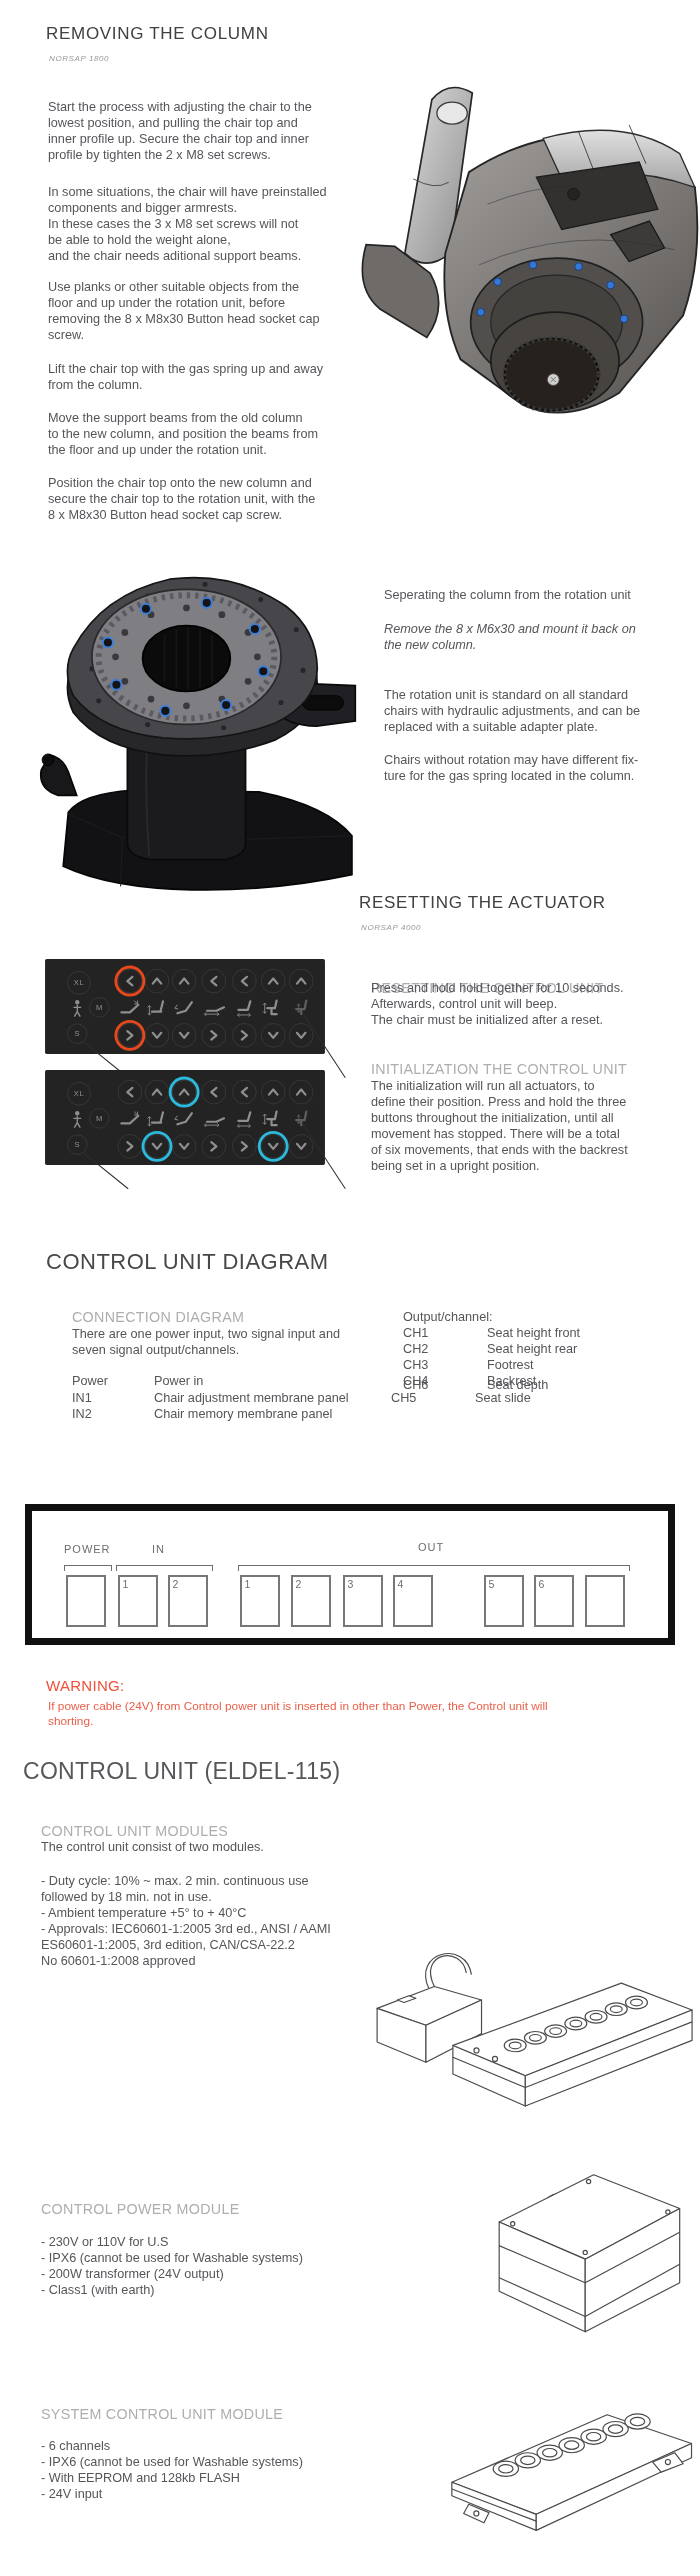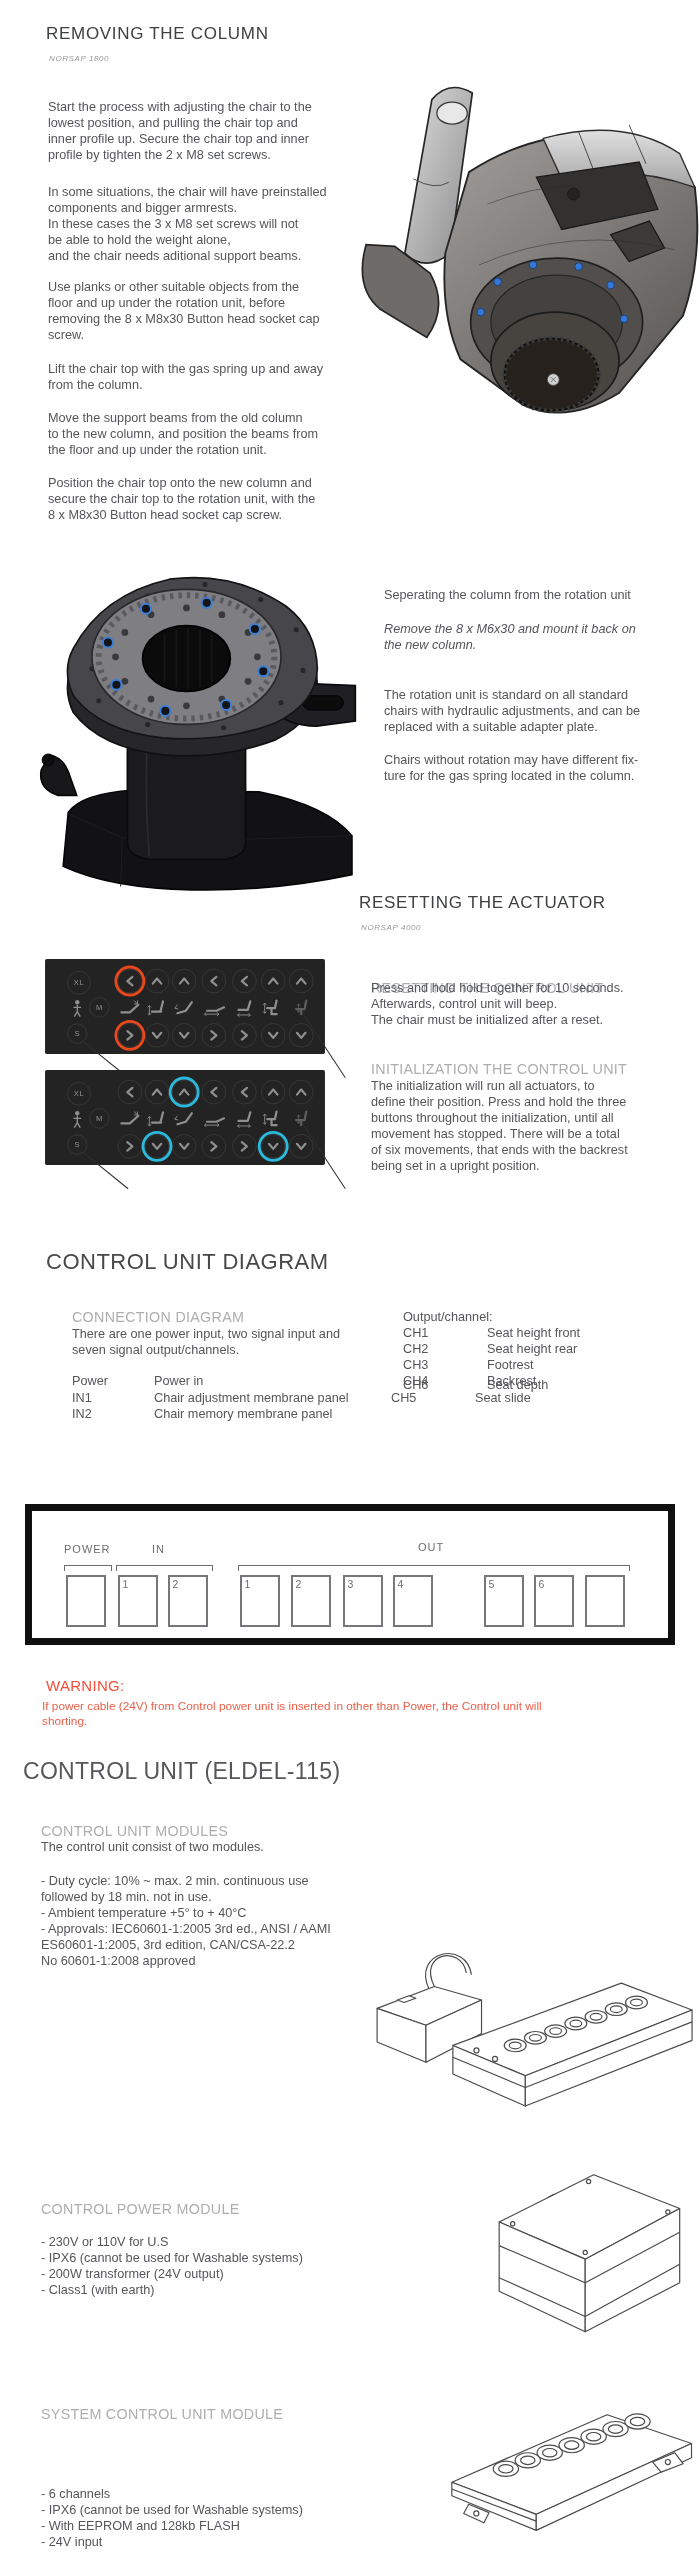--- a/index.html
+++ b/index.html
@@ -412,21 +412,21 @@
     <div class="dbox" style="left:452px;top:64px;">
         <span class="dnum">5</span>
       </div>
     <div class="dbox" style="left:502px;top:64px;">
         <span class="dnum">6</span>
       </div>
     <div class="dbox" style="left:553px;top:64px;"></div>
   </div>
 
   <div class="abs warn-h" style="left:46px;top:1677px;">WARNING:</div>
-  <div class="abs warn-b ml" style="left:42px;top:1699px;width:629px;">If power cable (24V) from Control power unit is inserted in other than Power, the Control unit will
+  <div class="abs warn-b ml" style="left:48px;top:1699px;width:629px;">If power cable (24V) from Control power unit is inserted in other than Power, the Control unit will
 shorting.</div>
 
   <div class="abs t-eldel" style="left:23px;top:1758px;">CONTROL UNIT (ELDEL-115)</div>
 
   <div class="abs ghead" style="left:41px;top:1823px;">CONTROL UNIT MODULES</div>
   <div class="abs body" style="left:41px;top:1839px;">The control unit consist of two modules.</div>
   <div class="abs body ml" style="left:41px;top:1873px;width:329px;">-   Duty cycle: 10% ~ max. 2 min. continuous use
 followed by 18 min. not in use.
 -   Ambient temperature +5° to + 40°C
 -   Approvals: IEC60601-1:2005 3rd ed., ANSI / AAMI
@@ -484,21 +484,21 @@
       <polyline class="lan" points="44,130 146,174 258,114"></polyline>
       <polyline class="lan" points="44,168 146,214 258,152"></polyline>
       <circle class="la" cx="60" cy="104" r="2.5"></circle>
       <circle class="la" cx="150" cy="54" r="2.5"></circle>
       <circle class="la" cx="244" cy="90" r="2.5"></circle>
       <circle class="la" cx="146" cy="138" r="2.5"></circle>
     </svg>
   </div>
 
   <div class="abs ghead" style="left:41px;top:2406px;">SYSTEM CONTROL UNIT MODULE</div>
-  <div class="abs body ml" style="left:41px;top:2438px;width:329px;margin-top:48px;">- 6 channels
+  <div class="abs body ml" style="left:41px;top:2438px;width:329px;">- 6 channels
 - IPX6 (cannot be used for Washable systems)
 - With EEPROM and 128kb FLASH
 - 24V input</div>
 
   <div class="abs" style="left:440px;top:2381px;width:260px;height:173px;">
     <svg width="260" height="173" viewBox="0 0 308 205">
       <polygon class="la" points="14,120 198,40 298,74 114,158"></polygon>
       <polygon class="la" points="14,120 114,158 114,177 14,136"></polygon>
       <polygon class="la" points="114,158 298,74 298,91 114,177"></polygon>
       <g>

